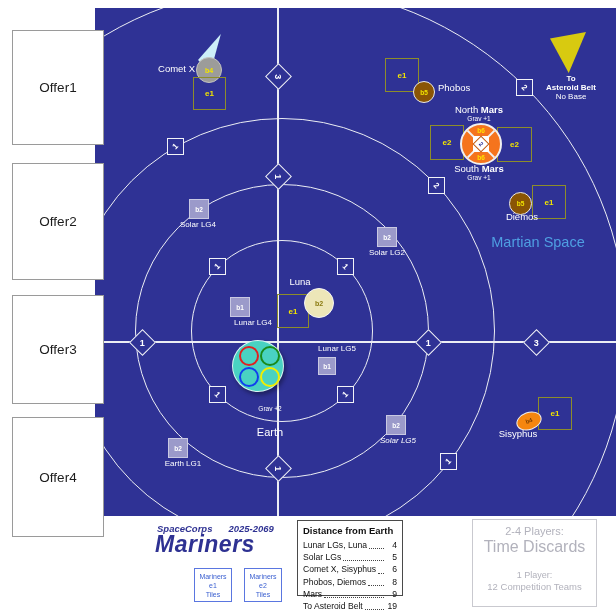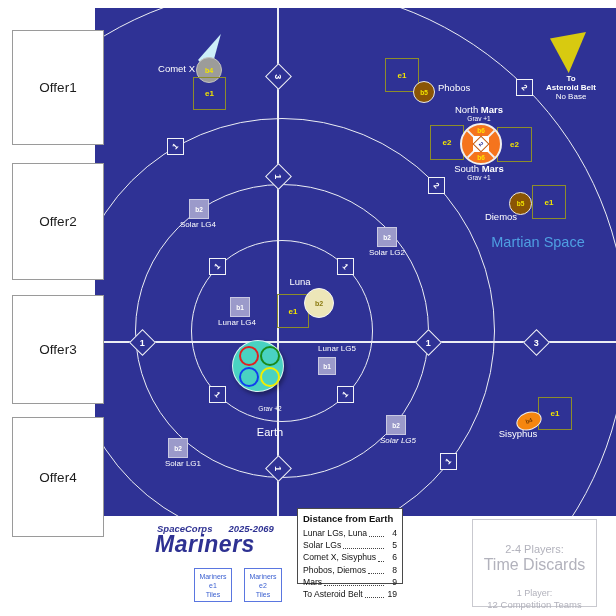--- a/index.html
+++ b/index.html
@@ -35,28 +35,28 @@
   .offer{position:absolute;background:#fff;border:1px solid #9a9a9a;display:flex;flex-direction:row;
          align-items:center;justify-content:center;color:#1c1c1c;font-size:13.5px;line-height:19px;z-index:5;}
   
   .brandline{position:absolute;left:157px;top:523px;color:#2e3192;font-style:italic;font-size:9.5px;}
   .brandline .b{font-weight:bold;}
   .brandline .y{margin-left:16px;font-weight:bold;}
   #mariners{position:absolute;left:155px;top:531px;color:#2e3192;font-style:italic;font-weight:bold;
             font-size:23px;letter-spacing:.5px;}
   .tilebox{position:absolute;width:36px;height:32px;border:1px solid #5a76e0;background:#fff;color:#3a5fd0;
            font-size:7px;line-height:9px;text-align:center;display:flex;flex-direction:column;justify-content:center;}
-  #dtable{position:absolute;left:297px;top:508px;width:106px;height:76px;background:#fff;border:1.5px solid #4a4a4a;
+  #dtable{position:absolute;left:297px;top:520px;width:106px;height:76px;background:#fff;border:1.5px solid #4a4a4a;
           box-sizing:border-box;padding:4px 5px 19px 5px;z-index:6;}
   #dtable .hd{font-weight:bold;font-size:9.5px;color:#111;margin-bottom:3px;}
   #dtable .row{display:flex;align-items:flex-end;font-size:8.6px;color:#111;line-height:12.2px;}
   #dtable .row .lead{flex:1;border-bottom:1px dotted #444;margin:0 3px 2px 2px;}
   #dtable .row .val{width:10px;text-align:right;}
   #pbox{position:absolute;left:472px;top:519px;width:125px;height:88px;background:#fff;border:1px solid #c9c9cf;
-        box-sizing:border-box;color:#b2b2bc;text-align:center;z-index:6;padding-top:23px;}
+        box-sizing:border-box;color:#b2b2bc;text-align:center;z-index:6;padding-top:5px;}
   #pbox .l1{font-size:11px;} #pbox .l2{font-size:16px;margin-top:1px;}
   #pbox .l3{font-size:9px;margin-top:14px;} #pbox .l4{font-size:9.5px;margin-top:1px;}
   .ctr{display:flex;align-items:center;justify-content:center;}
 </style>
 </head>
 <body>
 
 <div id="stage">
 
   <div id="map">
@@ -158,21 +158,21 @@
     </div>
     <div class="gravlabel" style="left:344px;top:166px;width:80px;">Grav +1</div>
 
     <div class="ebox" style="left:437px;top:177px;width:32px;height:32px;">
       <span>e1</span>
     </div>
     <div class="body-c" style="left:414px;top:184px;width:21px;height:21px;background:#8a5505;border:1.6px solid #e9e9e9;
                 font-size:6.5px;font-weight:bold;color:#f2e400;">
       <span>b5</span>
     </div>
-    <div class="namelabel" style="left:376px;top:203px;width:60px;">Diemos</div>
+    <div class="namelabel" style="left:397px;top:203px;width:60px;">Diemos</div>
 
     <div style="position:absolute;left:363px;top:226px;width:160px;text-align:center;color:#4f9fe2;font-size:14.5px;">Martian Space</div>
 
     <div style="position:absolute;left:455px;top:24px;width:36px;height:41px;background:#d8ca10;
                 clip-path:polygon(100% 0, 0 16%, 52% 100%);"></div>
     <div style="position:absolute;left:426px;top:66px;width:100px;text-align:center;color:#fff;">
       <div style="font-size:8px;font-weight:bold;">To</div>
       <div style="font-size:8px;font-weight:bold;">Asteroid Belt</div>
       <div style="font-size:8px;">No Base</div>
     </div>
@@ -211,31 +211,31 @@
     <div class="maplabel" style="left:63px;top:212px;width:80px;">Solar LG4</div>
 
     <div class="tile" style="left:282px;top:219px;">
         <span>b2</span>
       </div>
     <div class="maplabel" style="left:252px;top:240px;width:80px;">Solar LG2</div>
 
     <div class="tile" style="left:73px;top:430px;">
         <span>b2</span>
       </div>
-    <div class="maplabel" style="left:48px;top:451px;width:80px;">Solar LG1</div>
+    <div class="maplabel" style="left:48px;top:451px;width:80px;">Earth LG1</div>
 
     <div class="tile" style="left:291px;top:407px;">
         <span>b2</span>
       </div>
     <div class="maplabel" style="left:263px;top:428px;width:80px;font-style:italic;">Solar LG5</div>
 
     <div class="tile" style="left:135px;top:289px;">
         <span>b1</span>
       </div>
-    <div class="maplabel" style="left:102px;top:310px;width:80px;text-align:center;">Lunar LG4</div>
+    <div class="maplabel" style="left:118px;top:310px;width:80px;text-align:center;">Lunar LG4</div>
 
     <div class="maplabel" style="left:202px;top:336px;width:80px;">Lunar LG5</div>
     <div class="tile" style="left:223px;top:349px;width:16px;height:16px;">
         <span>b1</span>
       </div>
 
   </div>
 
   <div class="offer" style="left:12px;top:30px;width:90px;height:113px;">
     <span>Offer</span>

